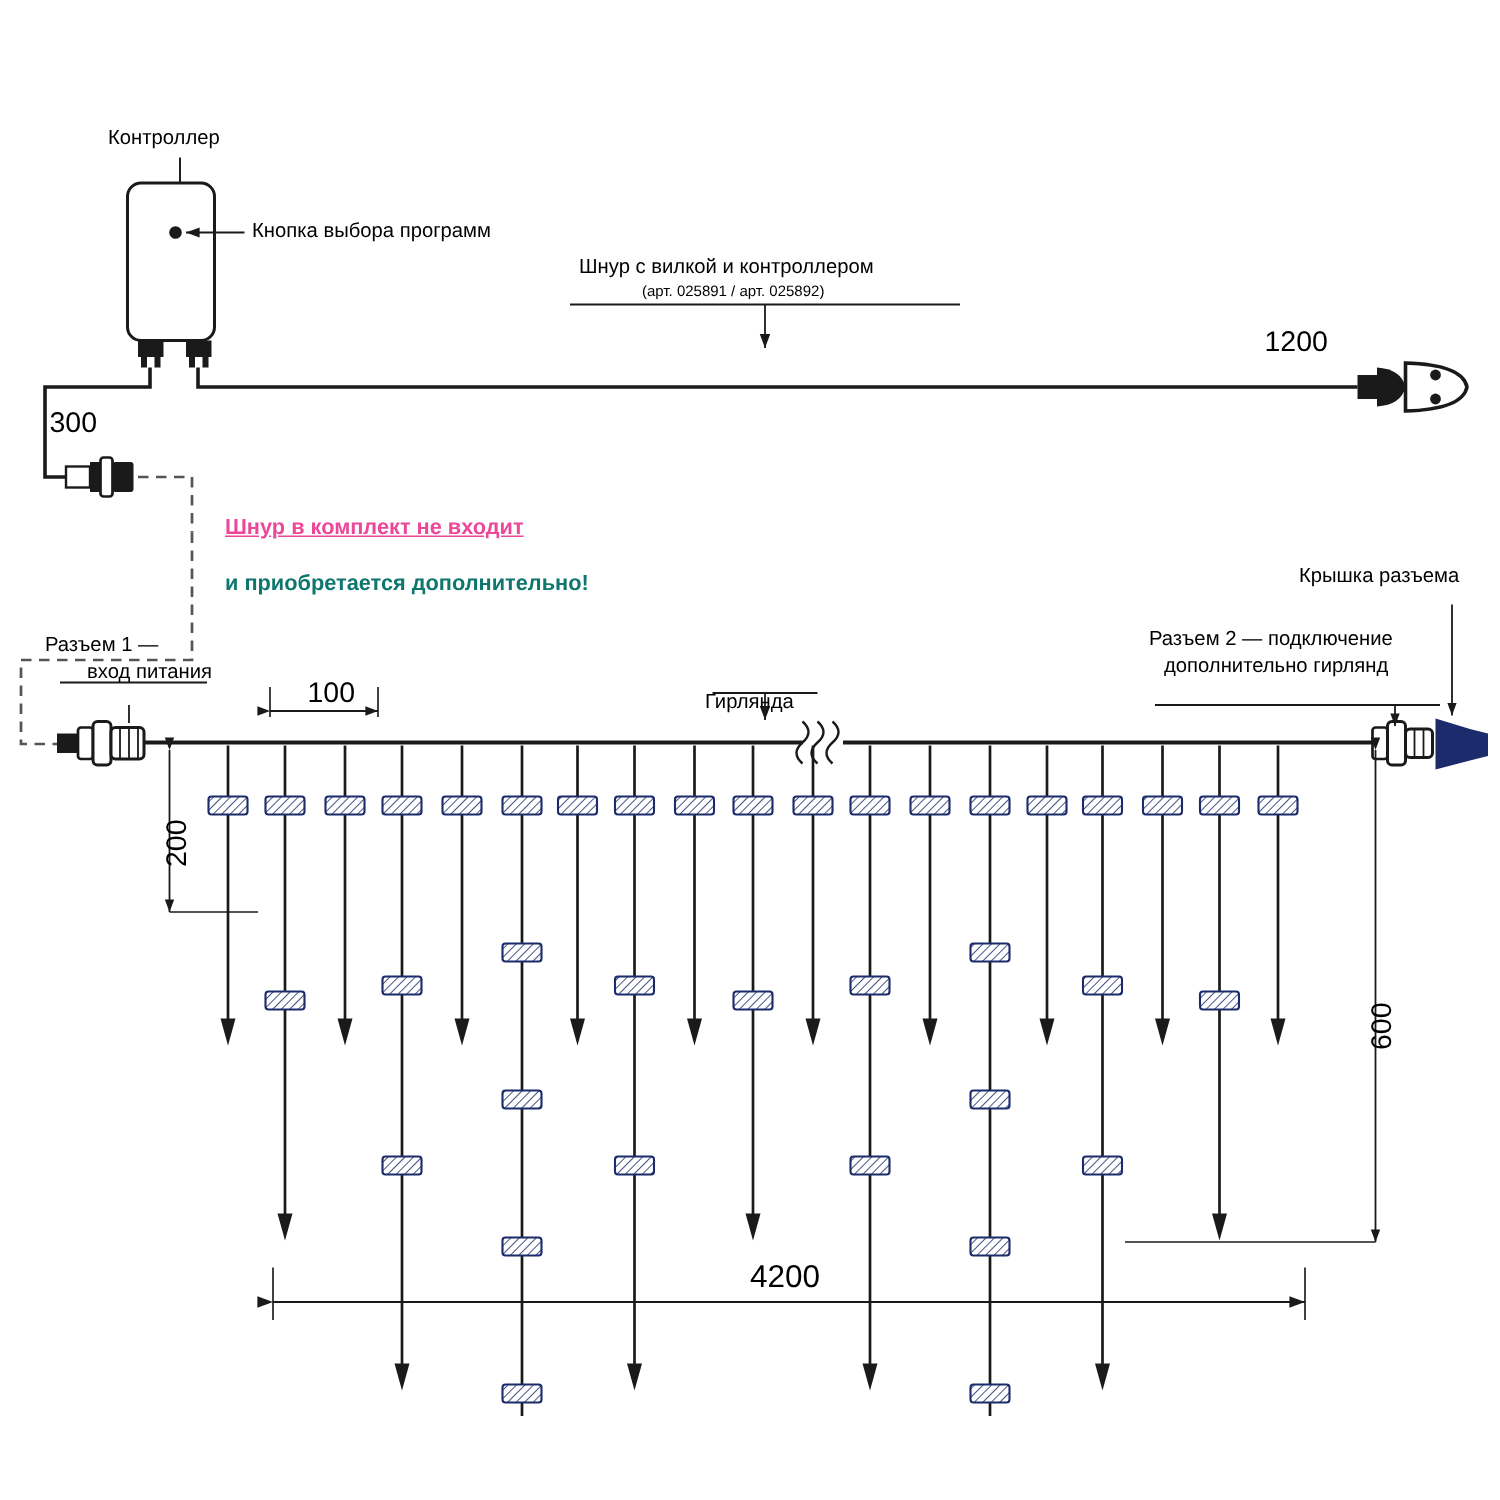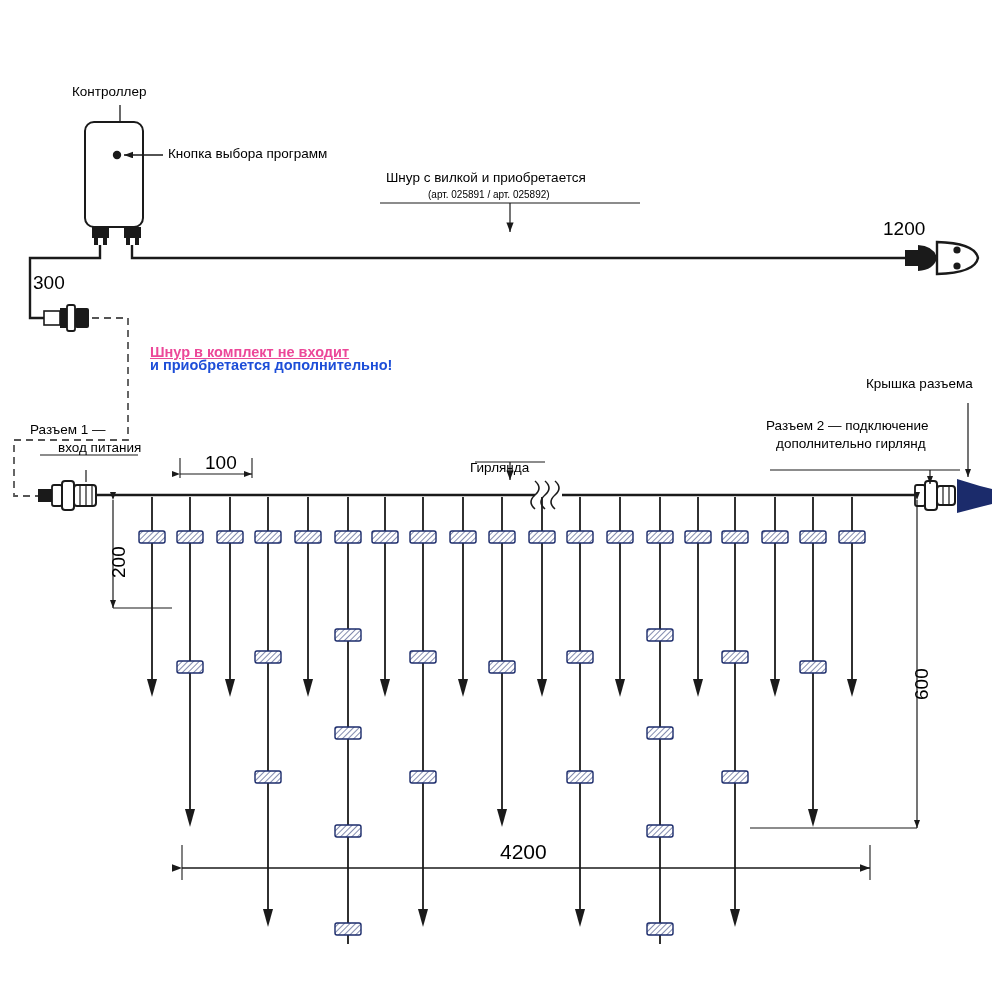--- a/index.html
+++ b/index.html
@@ -347,28 +347,28 @@
         <g>
           <rect x="839" y="531" width="26" height="12" rx="2" fill="#ffffff" stroke="#1b2b6b" stroke-width="1.4"></rect>
           <rect x="839" y="531" width="26" height="12" fill="url(#led)"></rect>
         </g>
       </g>
     </svg>
 
   <div class="lbl" style="left:72px;top:84px;">Контроллер</div>
   <div class="lbl" style="left:168px;top:146px;">Кнопка выбора программ</div>
 
-  <div class="lbl" style="left:386px;top:170px;">Шнур с вилкой и приобретается</div>
+  <div class="lbl" style="left:386px;top:170px;">Шнур с вилкой и контроллером</div>
   <div class="lbl small" style="left:428px;top:189px;">(арт. 025891  /  арт. 025892)</div>
 
-  <div class="dim" style="left:883px;top:218px;">1200</div>
+  <div class="dim" style="left:843px;top:218px;">1200</div>
   <div class="dim" style="left:33px;top:272px;">300</div>
 
   <div class="warn" style="left:150px;top:343px;color:#ec4899;text-decoration:underline;">Шнур в комплект не входит</div>
-  <div class="warn" style="left:150px;top:356px;color:#1d4ed8;">и приобретается дополнительно!</div>
+  <div class="warn" style="left:150px;top:380px;color:#0f766e;">и приобретается дополнительно!</div>
 
   <div class="lbl" style="left:30px;top:422px;">Разъем 1 —</div>
   <div class="lbl" style="left:30px;top:440px;padding-left:28px;">вход питания</div>
 
   <div class="lbl" style="left:470px;top:428px;margin-top:32px;">Гирлянда</div>
 
   <div class="lbl" style="left:866px;top:376px;">Крышка разъема</div>
   <div class="lbl" style="left:766px;top:418px;">Разъем 2 — подключение</div>
   <div class="lbl" style="left:776px;top:436px;">дополнительно гирлянд</div>
 

